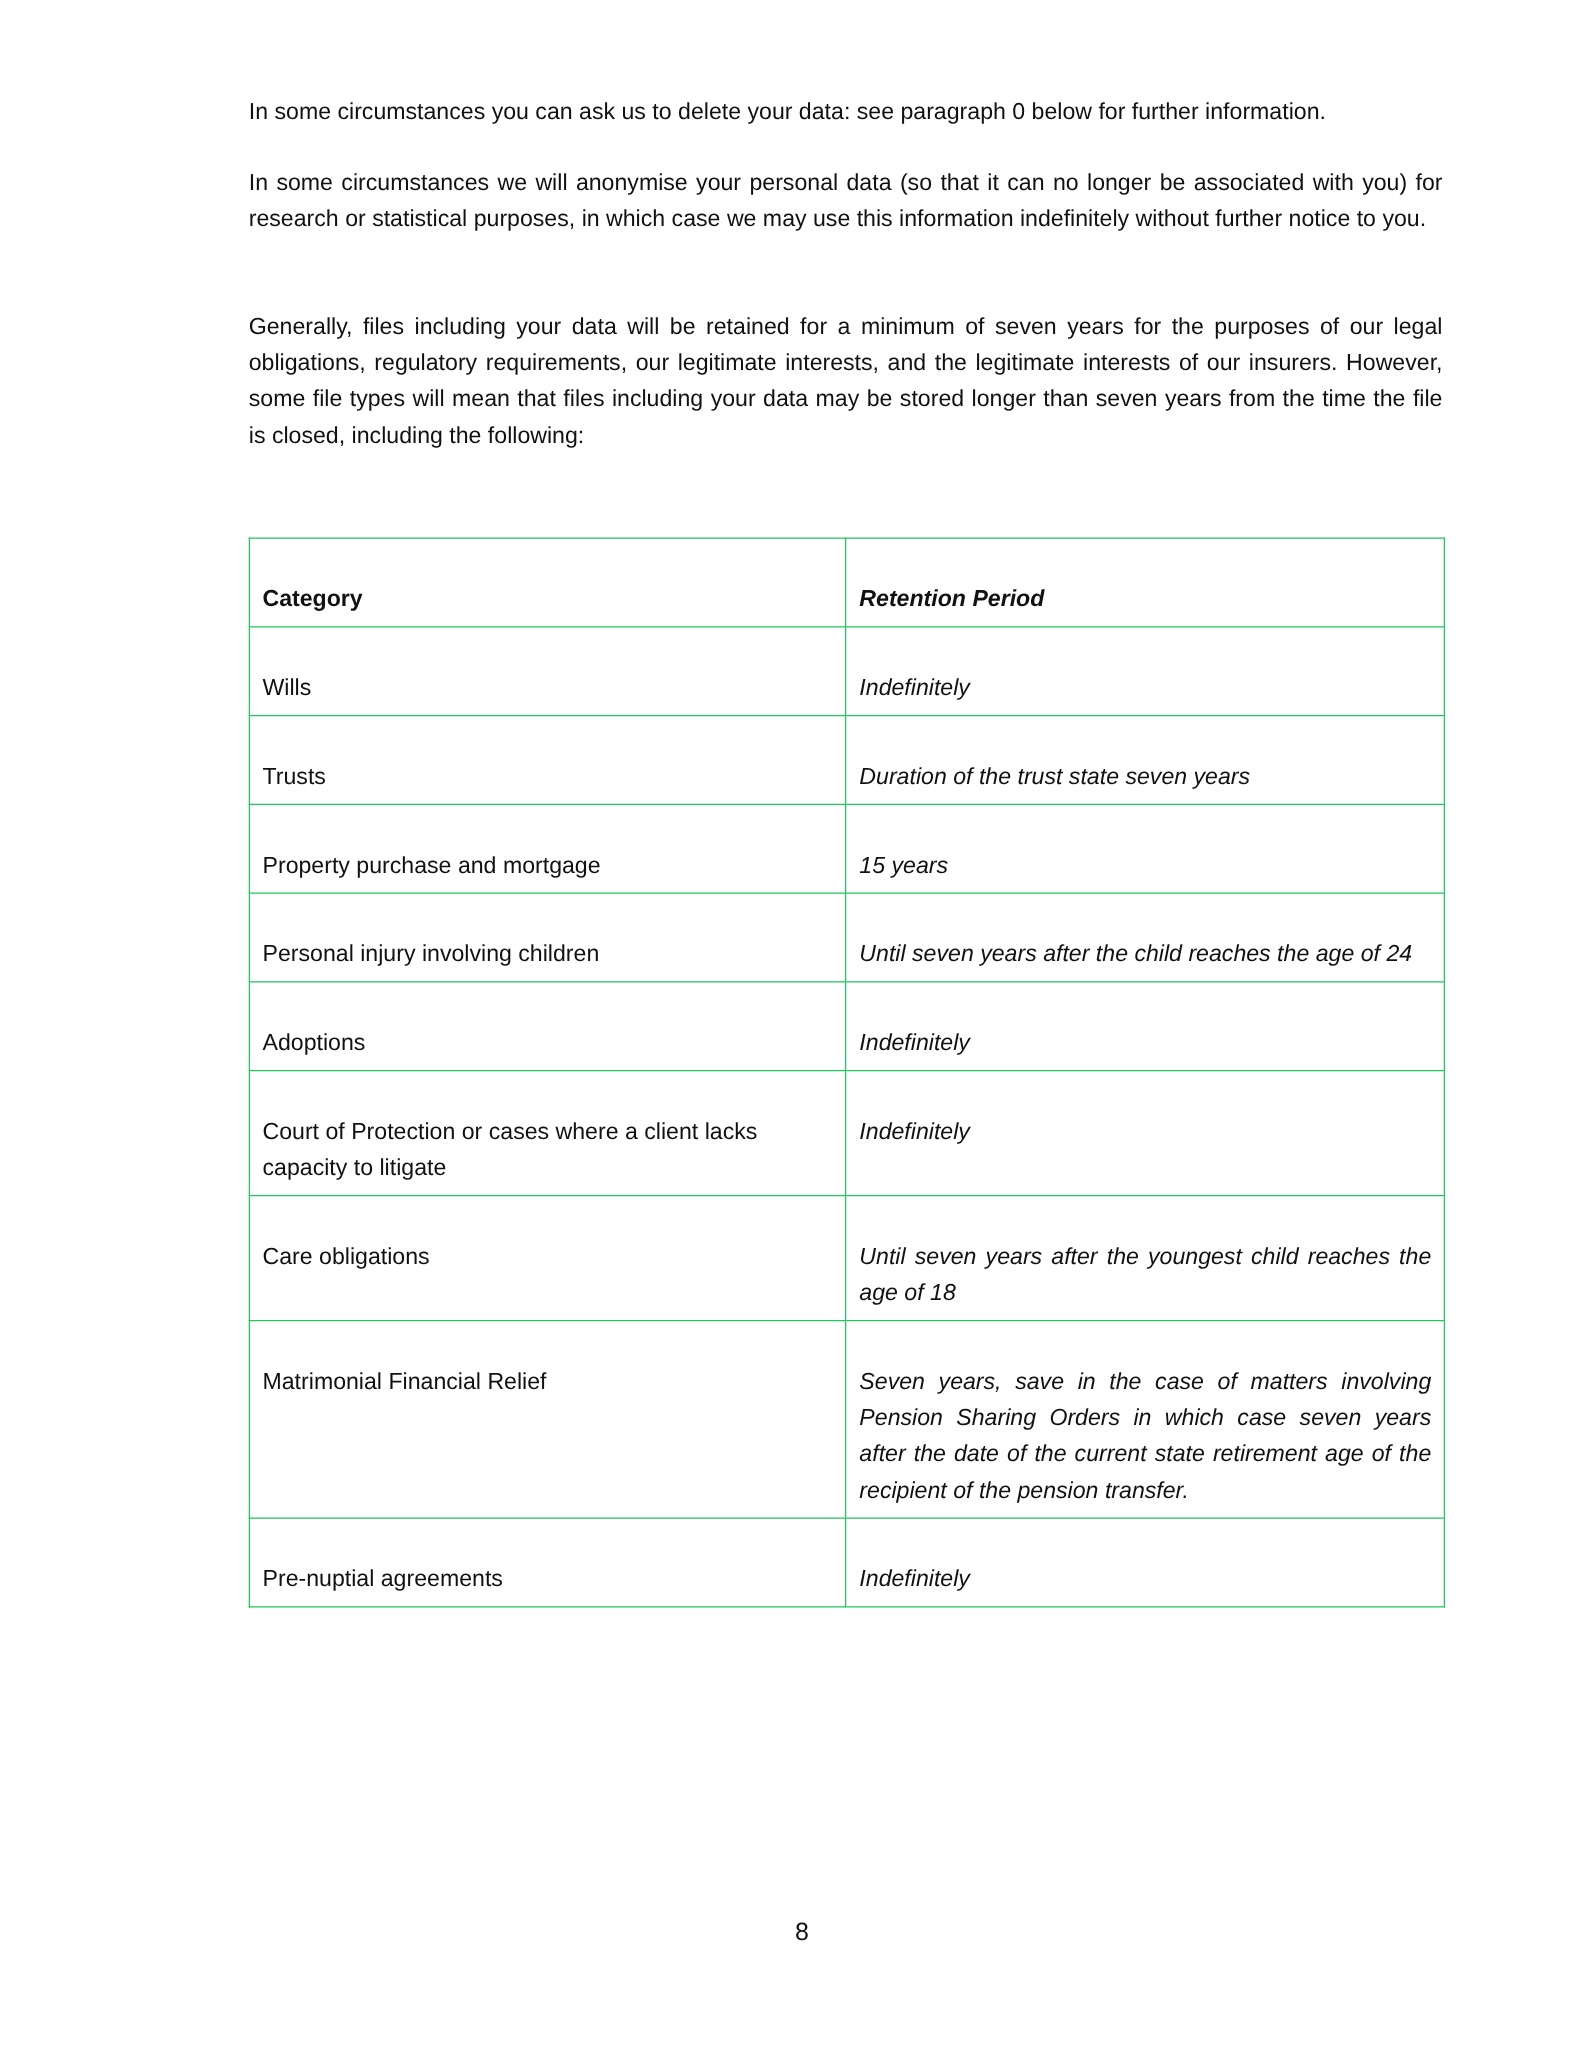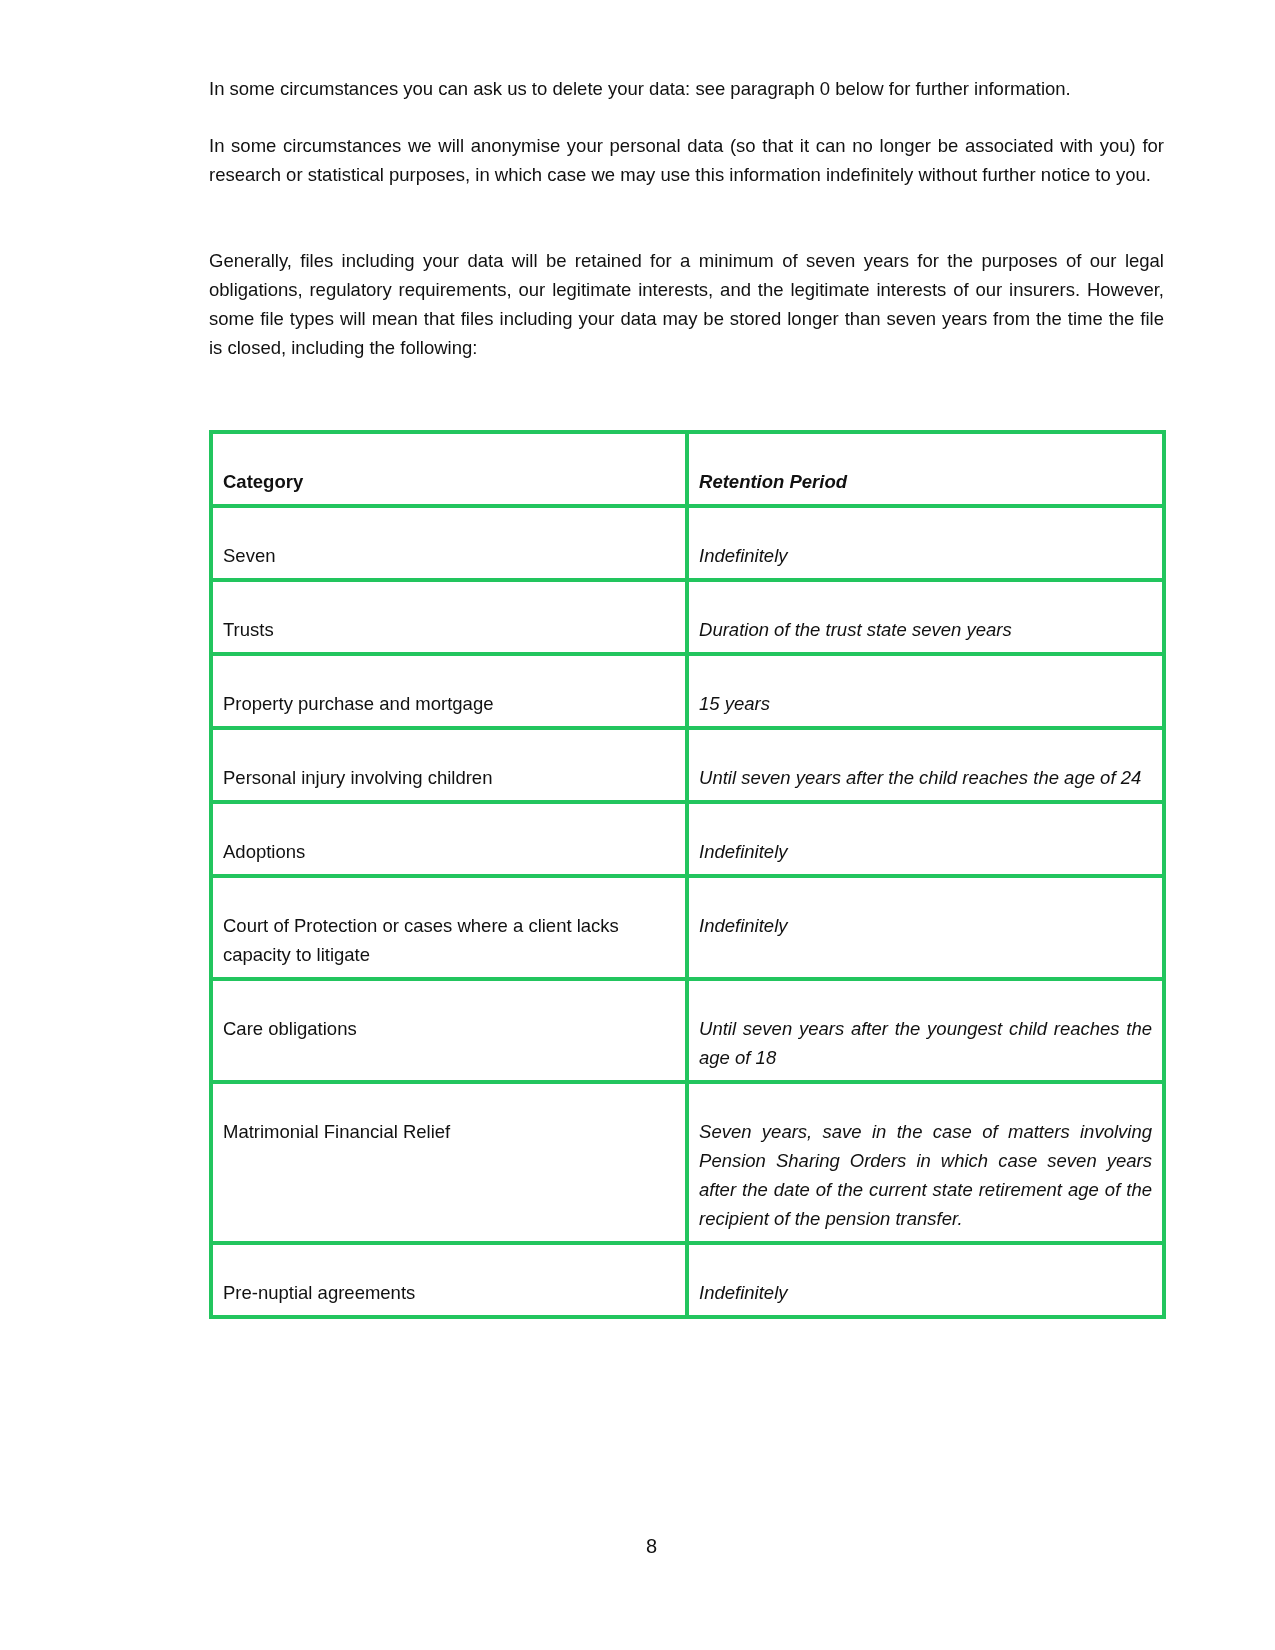--- a/index.html
+++ b/index.html
@@ -1,23 +1,23 @@
 <!DOCTYPE html>
 <html><head>
 <meta charset="utf-8">
 <style>
   html, body { margin: 0; padding: 0; background: #ffffff; }
   body { width: 1275px; height: 1650px; position: relative; font-family: "Liberation Sans", sans-serif; color: #111; }
-  .page { position: absolute; left: 14px; top: 0; width: 1245px; height: 1650px; }
+  .page { position: absolute; left: 4px; top: 0; width: 1245px; height: 1650px; }
   .para { position: absolute; left: 195px; width: 955px; font-size: 18.5px; line-height: 29px; text-align: justify; margin: 0; }
   .p1 { top: 74px; }
   .p2 { top: 131px; }
   .p3 { top: 246px; }
   table.ret { position: absolute; left: 195px; top: 430px; width: 957px; border-collapse: collapse; font-size: 18.5px; }
-  table.ret td { border: 4px solid #22c55e; vertical-align: top; padding: 0 10px; line-height: 29px; }
+  table.ret td { border: 1px solid #22c55e; vertical-align: top; padding: 0 10px; line-height: 29px; }
   table.ret td.c1 { width: 456px; }
   table.ret td.c2 { width: 457px; text-align: justify; font-style: italic; }
   .cell-inner { padding-top: 33px; padding-bottom: 8px; }
   th, .hdr { font-weight: bold; }
   .pgnum { position: absolute; top: 1535px; left: 0; width: 1275px; text-align: center; font-size: 20px; }
   b { font-weight: normal; }
 </style>
 </head>
 <body>
 
@@ -31,21 +31,21 @@
       <tr>
         <td class="c1 hdr">
             <div class="cell-inner">Category</div>
           </td>
         <td class="c2 hdr">
             <div class="cell-inner">Retention Period</div>
           </td>
       </tr>
     <tr>
           <td class="c1">
-            <div class="cell-inner">Seven</div>
+            <div class="cell-inner">Wills</div>
           </td>
           <td class="c2">
             <div class="cell-inner">Indefinitely</div>
           </td>
         </tr>
         <tr>
           <td class="c1">
             <div class="cell-inner">Trusts</div>
           </td>
           <td class="c2">

